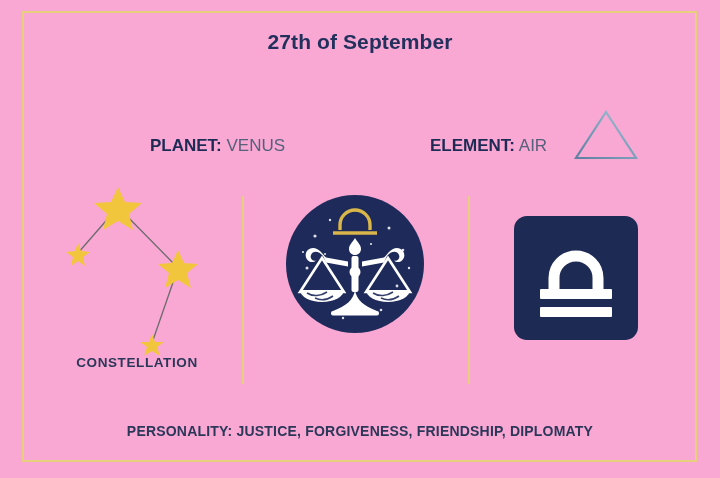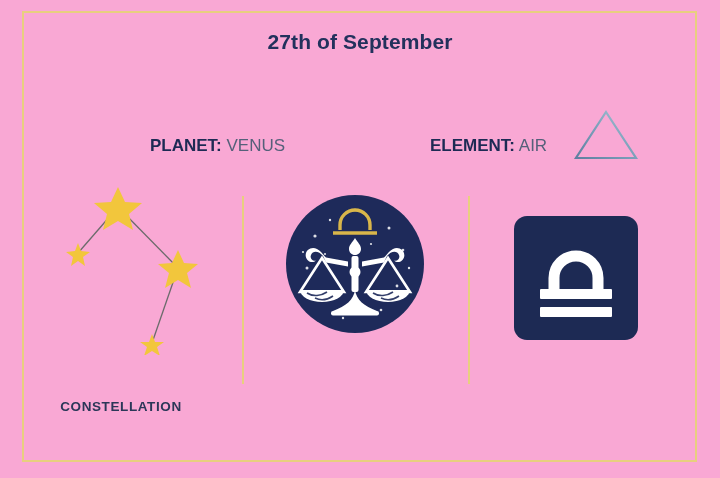--- a/index.html
+++ b/index.html
@@ -103,24 +103,23 @@
   .panel-label {
     position: absolute;
     font-size: 13.5px;
     font-weight: bold;
     color: #2b3758;
     letter-spacing: 0.6px;
     text-align: center;
     white-space: nowrap;
   }
   .label-constellation {
-    left: 0;
+    left: 16px;
     top: 355px;
     width: 242px;
-    margin-top: 44px;
   }
   .label-signsymbol {
     left: 468px;
     top: 355px;
     width: 252px;
   }
 
   
   .constellation-art {
     position: absolute;
@@ -289,14 +288,15 @@
     <svg width="124" height="124" viewBox="0 0 124 124">
       <g fill="none" stroke="#ffffff" stroke-width="11" stroke-linecap="butt">
         <path d="M40,78 v-16 a22,22 0 0 1 44,0 v16"></path>
       </g>
       <rect x="26" y="73" width="72" height="10" rx="1" fill="#ffffff"></rect>
       <rect x="26" y="91" width="72" height="10" rx="1" fill="#ffffff"></rect>
     </svg>
   </div>
 
 
+  <div class="personality">PERSONALITY: JUSTICE, FORGIVENESS, FRIENDSHIP, DIPLOMATY</div>
 
 </div>
 
 </body></html>

